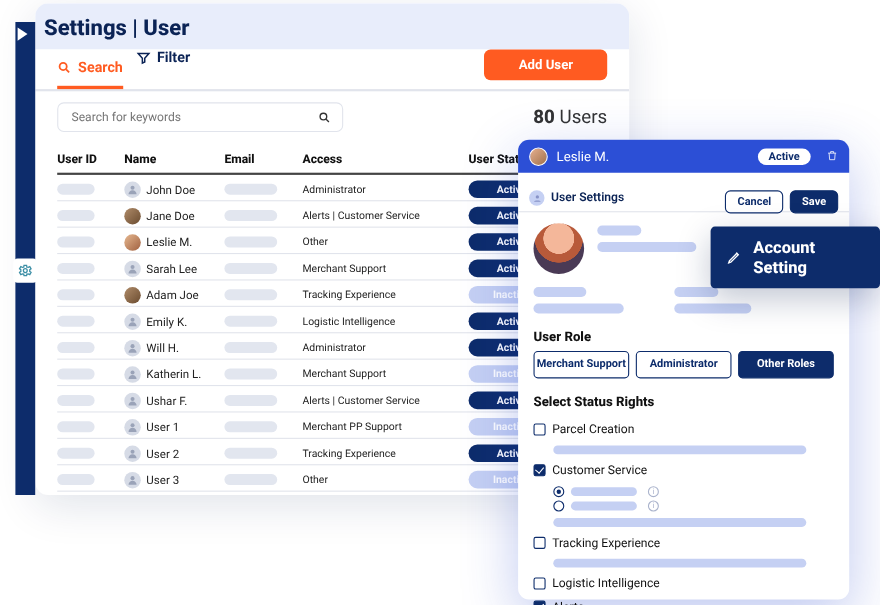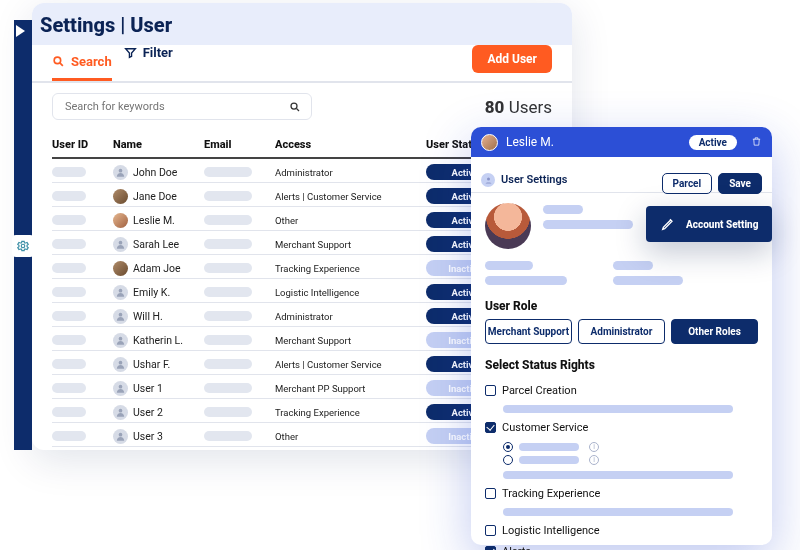--- a/index.html
+++ b/index.html
@@ -24,21 +24,21 @@
   .rail-gear svg{width:14px;height:14px;fill:none;stroke:var(--teal);stroke-width:2}
 
   .main-window{position:absolute;left:32px;top:3px;width:540px;height:447px;background:#fff;border-radius:12px;box-shadow:0 10px 40px rgba(10,30,80,.12);overflow:hidden;z-index:1}
   .mw-header{background:var(--pale);padding:10px 20px 8px 8px;}
   .mw-title{font-size:20px;font-weight:800;color:var(--navy-dark)}
   .toolbar{background:#fff;padding:0 20px;display:flex;align-items:flex-start;gap:12px;height:38px;border-bottom:2px solid var(--line);position:relative}
   .tab{display:flex;align-items:center;gap:6px;font-size:13px;font-weight:700;cursor:pointer}
   .tab.search{color:var(--orange);border-bottom:3px solid var(--orange);height:100%}
   .tab.filter{color:var(--navy-dark)}
   .tab svg{width:13px;height:13px}
-  .add-user{margin-left:auto;background:var(--orange);color:#fff;border:none;border-radius:6px;padding:7px 15px;font-size:12px;font-weight:700;cursor:pointer}
+  .add-user{margin-left:auto;background:var(--orange);color:#fff;border:none;border-radius:6px;padding:7px 31px;font-size:12px;font-weight:700;cursor:pointer}
   .searchrow{padding:10px 20px;display:flex;align-items:center;gap:16px}
   .searchbox{flex:0 0 260px;display:flex;align-items:center;border:1px solid var(--line);border-radius:6px;padding:5px 10px;gap:6px}
   .searchbox input{border:none;outline:none;flex:1;font-size:11px;color:#555}
   .usercount{margin-left:auto;font-size:17px;color:#333}
   .usercount b{font-weight:800}
 
   
   .tbl{width:calc(100% - 40px);margin:0 20px}
   .th-row,.td-row{display:grid;grid-template-columns:55px 85px 65px 145px 100px;align-items:center;column-gap:6px}
   .th-row{border-bottom:2px solid #444;padding:8px 0 6px}
@@ -92,21 +92,21 @@
   .cb.checked{background:var(--navy)}
   .cb.checked::after{content:"";width:4px;height:6px;border:solid #fff;border-width:0 1.6px 1.6px 0;transform:rotate(40deg);margin-top:-2px}
   .r-sub{margin-left:18px;display:flex;flex-direction:column;gap:3px}
   .radio-row{display:flex;align-items:center;gap:6px}
   .radio{width:10px;height:10px;border:1.3px solid var(--navy);border-radius:50%;display:inline-flex;align-items:center;justify-content:center}
   .radio.on::after{content:"";width:4px;height:4px;background:var(--navy);border-radius:50%}
   .info{width:10px;height:10px;border-radius:50%;border:1px solid #aab3cc;color:#aab3cc;font-size:7px;display:flex;align-items:center;justify-content:center;margin-left:4px}
   .bar{height:8px;background:var(--inactive);border-radius:4px}
 
   
-  .account-badge{position:absolute;top:206px;left:646px;background:var(--navy);color:#fff;border-radius:4px;padding:10px 14px;display:flex;align-items:center;gap:10px;font-size:10px;font-weight:800;z-index:5;box-shadow:0 10px 30px rgba(10,30,80,.25)}
+  .account-badge{position:absolute;top:206px;left:646px;background:var(--navy);color:#fff;border-radius:4px;padding:10px 14px;display:flex;align-items:center;gap:10px;font-size:15px;font-weight:800;z-index:5;box-shadow:0 10px 30px rgba(10,30,80,.25)}
   .account-badge svg{width:16px;height:16px;fill:none;stroke:#fff;stroke-width:2}
 </style>
 </head>
 <body>
 
 <div class="rail">
   <div class="rail-play"></div>
   <div class="rail-gear">
     <svg viewBox="0 0 24 24">
         <circle cx="12" cy="12" r="3"></circle>
@@ -389,21 +389,21 @@
     </div>
   </div>
   <div class="pn-sub">
     <div class="mini">
         <svg viewBox="0 0 24 24">
           <circle cx="12" cy="8" r="4"></circle>
           <path d="M4 20c0-4 16-4 16 0z"></path>
         </svg>
       </div>
     <div class="pn-sub-label">User Settings</div>
-    <button class="btn-sm btn-cancel">Parcel</button>
+    <button class="btn-sm btn-cancel">Cancel</button>
     <button class="btn-sm btn-save">Save</button>
   </div>
 
   <div class="pn-body">
     <div class="prof">
       <div class="prof-ava"></div>
       <div class="prof-lines">
         <div class="ln" style="width:40px"></div>
         <div class="ln" style="width:90px"></div>
       </div>

